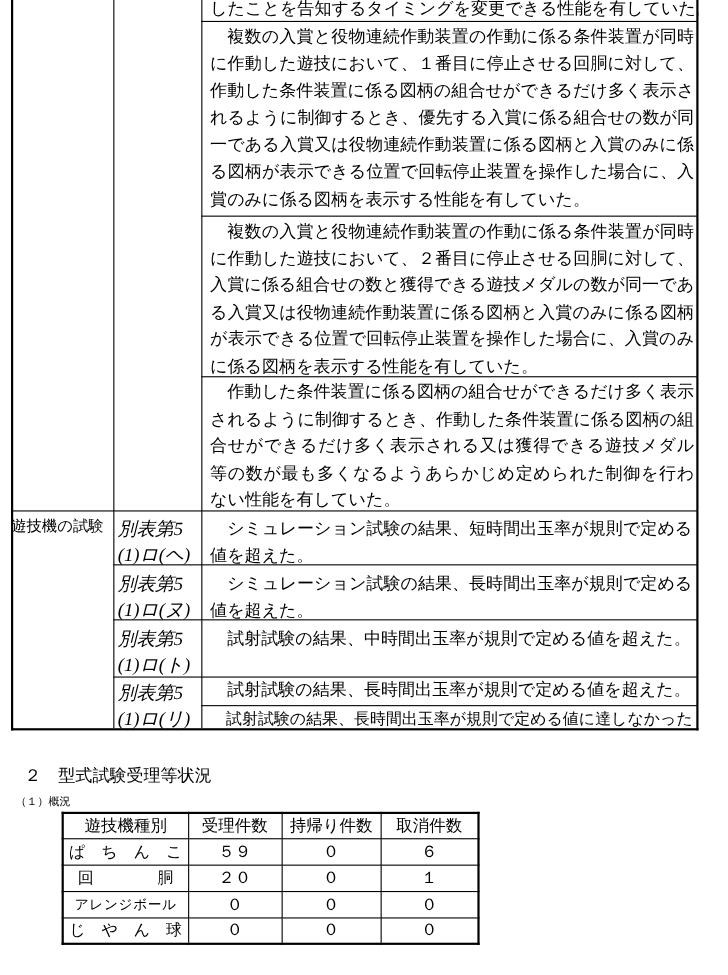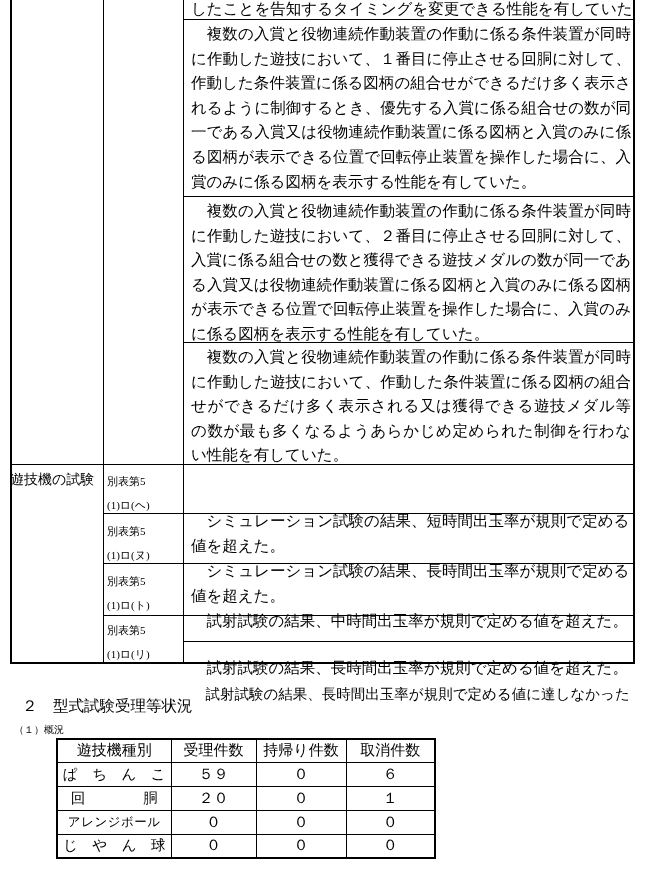--- a/index.html
+++ b/index.html
@@ -39,26 +39,26 @@
   .p1 { top:22px; }
   .p2 { top:199px; }
   .p3 { top:345px; }
 
   .category {
     position:absolute; left:0; top:469px; width:89px;
     font-size:14px; line-height:22px; white-space:nowrap; overflow:hidden;
   }
   .ref {
     position:absolute; left:97px; width:75px;
-    font-size:11px; line-height:24px; white-space:nowrap; overflow:hidden;
+    font-size:17px; line-height:24px; white-space:nowrap; overflow:hidden;font-style:italic;
   }
   .refA { top:469px; } .refB { top:519px; } .refC { top:569px; } .refD { top:618px; }
 
   .trow { position:absolute; left:181px; width:440px;
-          font-size:15.5px; line-height:24.5px; word-break:break-all;margin-top:40px; }
+          font-size:15.5px; line-height:24.5px; word-break:break-all; }
   .tA { top:469px; } .tB { top:519px; }
   .tC { top:569px; white-space:nowrap; overflow:hidden; }
   .tD1 { top:616px; white-space:nowrap; overflow:hidden; }
   .tD2 { top:642px; white-space:nowrap; overflow:hidden; font-size:14.5px; }
 
   
   .sec-title { position:absolute; left:22px; top:697px; font-size:15.5px;
                line-height:18px; white-space:nowrap; }
   .sub-title { position:absolute; left:14px; top:721px; font-size:10px;
                line-height:18px; white-space:nowrap; }
@@ -100,21 +100,21 @@
     <div class="ln h-t1"></div>
     <div class="ln h-t2"></div>
     <div class="ln h-t3"></div>
     <div class="ln h-t4"></div>
     <div class="ln h-bottom"></div>
 
     <div class="cell-text carryover">したことを告知するタイミングを変更できる性能を有していた。</div>
 
     <div class="cell-text col3 p1">　複数の入賞と役物連続作動装置の作動に係る条件装置が同時に作動した遊技において、１番目に停止させる回胴に対して、作動した条件装置に係る図柄の組合せができるだけ多く表示されるように制御するとき、優先する入賞に係る組合せの数が同一である入賞又は役物連続作動装置に係る図柄と入賞のみに係る図柄が表示できる位置で回転停止装置を操作した場合に、入賞のみに係る図柄を表示する性能を有していた。</div>
     <div class="cell-text col3 p2">　複数の入賞と役物連続作動装置の作動に係る条件装置が同時に作動した遊技において、２番目に停止させる回胴に対して、入賞に係る組合せの数と獲得できる遊技メダルの数が同一である入賞又は役物連続作動装置に係る図柄と入賞のみに係る図柄が表示できる位置で回転停止装置を操作した場合に、入賞のみに係る図柄を表示する性能を有していた。</div>
-    <div class="cell-text col3 p3">　複数の入賞と役物連続作動装置の作動に係る条件装置が同時に作動した遊技において、作動した条件装置に係る図柄の組合せができるだけ多く表示される又は獲得できる遊技メダル等の数が最も多くなるようあらかじめ定められた制御を行わない性能を有していた。</div>
+    <div class="cell-text col3 p3">　作動した条件装置に係る図柄の組合せができるだけ多く表示されるように制御するとき、作動した条件装置に係る図柄の組合せができるだけ多く表示される又は獲得できる遊技メダル等の数が最も多くなるようあらかじめ定められた制御を行わない性能を有していた。</div>
 
     <div class="category">遊技機の試験</div>
 
     <div class="ref refA">
       <div>別表第5</div>
       <div>(1)ロ(ヘ)</div>
     </div>
     <div class="ref refB">
       <div>別表第5</div>
       <div>(1)ロ(ヌ)</div>

